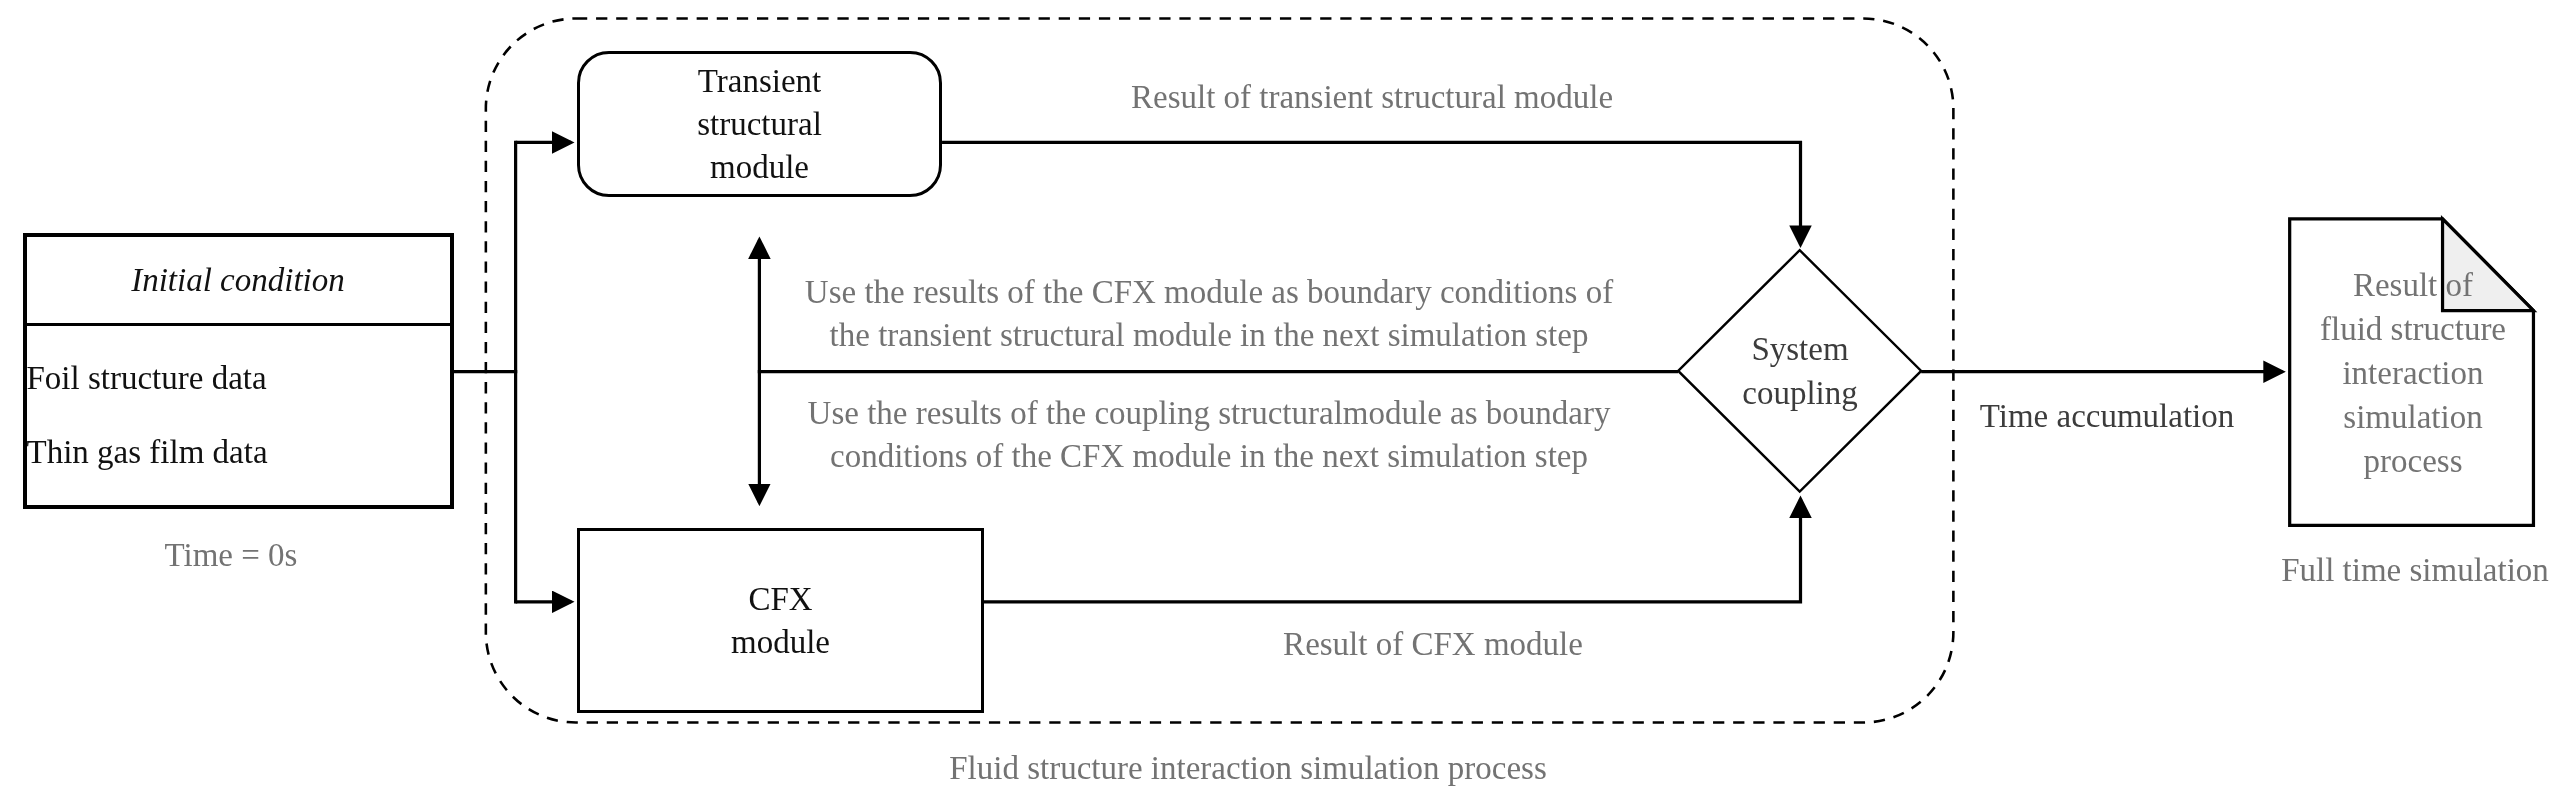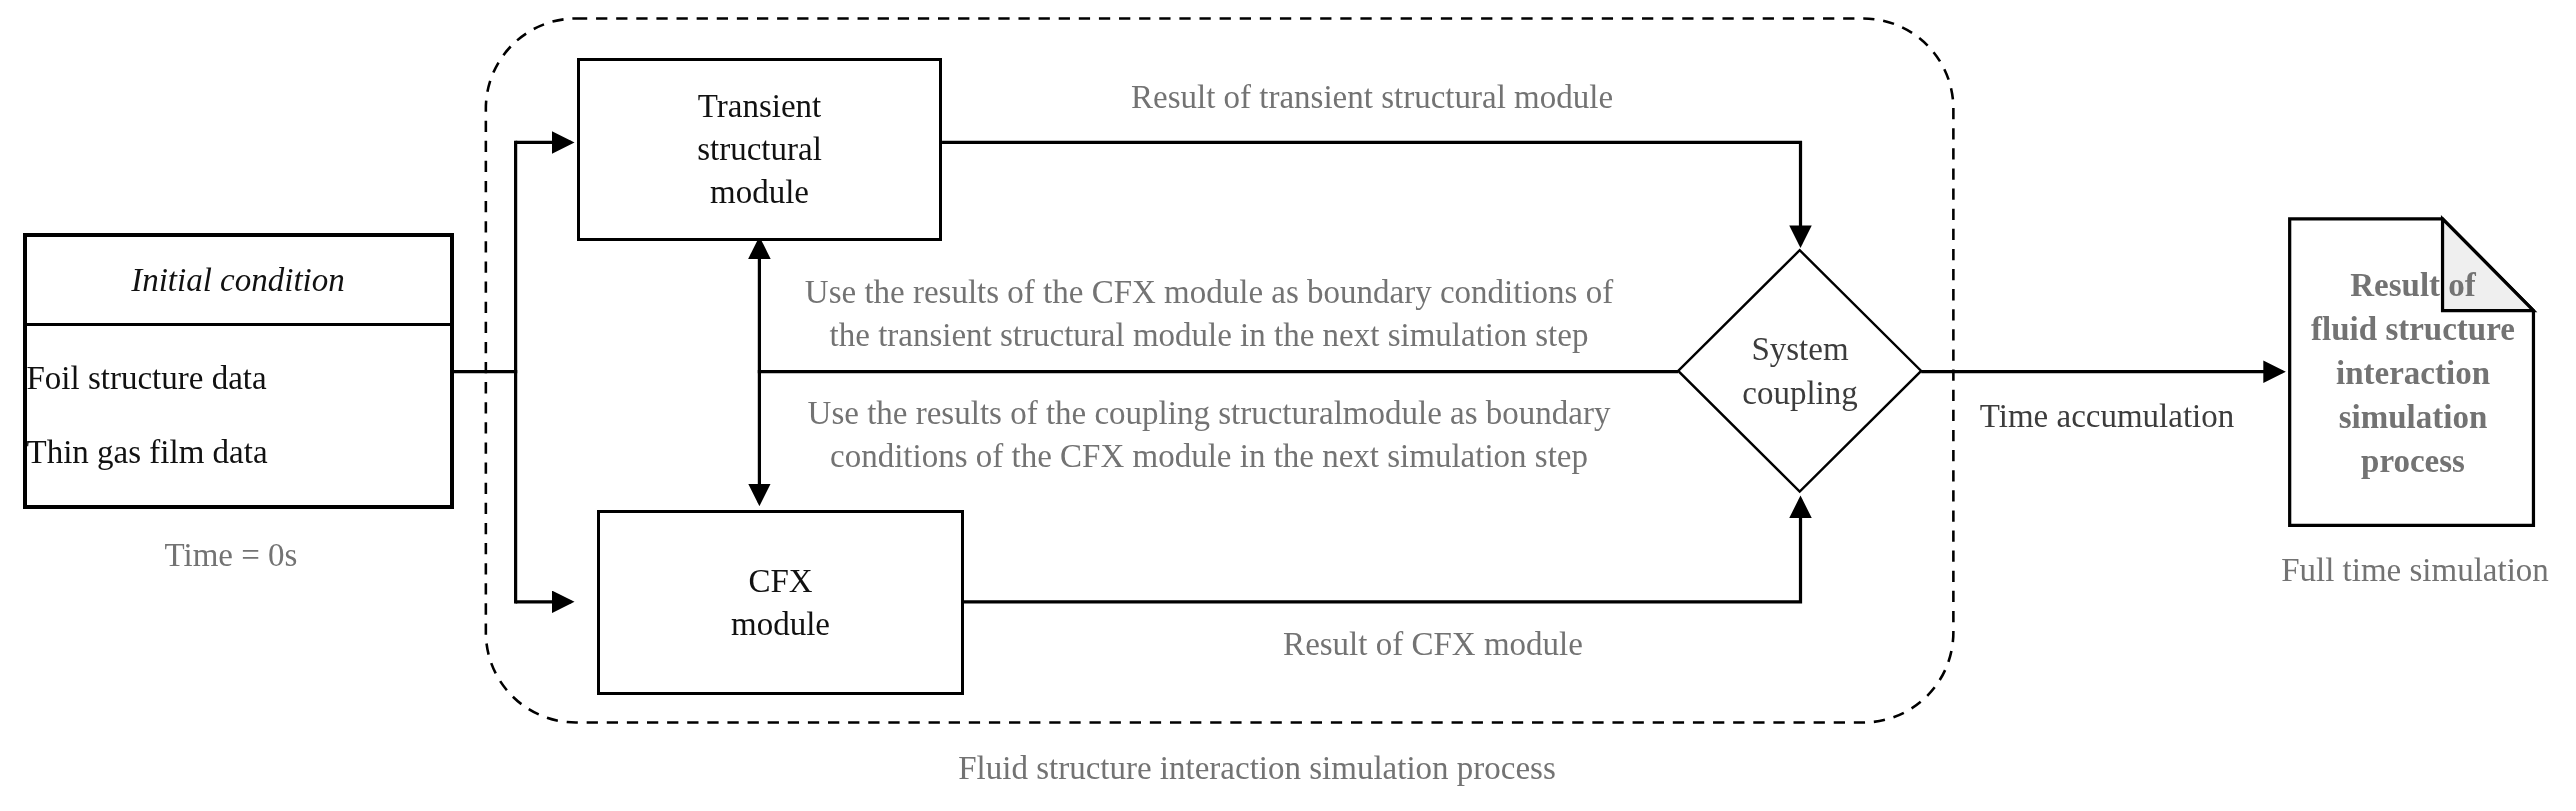--- a/index.html
+++ b/index.html
@@ -67,26 +67,26 @@
   }
   #initial-box .compartment-body {
     flex: 1;
     width: 100%;
     display: flex;
     flex-direction: column;
     justify-content: space-evenly;
     align-items: flex-start;
   }
   #transient-box {
-    left: 577px; top: 58px;
-    width: 365px; height: 183px;
+    left: 577px; top: 51px;
+    width: 365px; height: 146px; border-radius: 32px;
   }
   #cfx-box {
-    left: 577px; top: 510px;
-    width: 367px; height: 185px; margin-left: 20px;
+    left: 577px; top: 528px;
+    width: 407px; height: 185px;
   }
 </style>
 </head>
 <body>
 
 <div id="stage">
 
   <svg id="wires" viewBox="0 0 3200 1008" xmlns="http://www.w3.org/2000/svg">
     <defs>
       <marker id="arrow" viewBox="0 0 10 10" refX="8.5" refY="5" markerWidth="7" markerHeight="7" orient="auto-start-reverse">
@@ -140,21 +140,21 @@
   <div id="cfx-box" class="box multiline">
     <span>CFX</span>
     <span>module</span>
   </div>
 
   <div class="label multiline gray" style="left:1800px; top:371px; line-height:44px;">
     <span>System</span>
     <span>coupling</span>
   </div>
 
-  <div class="label multiline" style="left:2413px; top:373px; line-height:44px;font-weight:bold;">
+  <div class="label multiline" style="left:2413px; top:373px; line-height:44px;">
     <span>Result of</span>
     <span>fluid structure</span>
     <span>interaction</span>
     <span>simulation</span>
     <span>process</span>
   </div>
   <div class="label" style="left:2415px; top:570px;">Full time simulation</div>
 
   <div class="label" style="left:1372px; top:97px;">Result of transient structural module</div>
 
@@ -165,16 +165,16 @@
 
   <div class="label multiline" style="left:1209px; top:435px;">
     <span>Use the results of the coupling structuralmodule as boundary</span>
     <span>conditions of the CFX module in the next simulation step</span>
   </div>
 
   <div class="label" style="left:1385px; top:644px;margin-left:48px;">Result of CFX module</div>
 
   <div class="label gray" style="left:2107px; top:416px;">Time accumulation</div>
 
-  <div class="label" style="left:1248px; top:768px;margin-left:9px;">Fluid structure interaction simulation process</div>
+  <div class="label" style="left:1248px; top:768px;">Fluid structure interaction simulation process</div>
 
 </div>
 
 
 </body></html>

